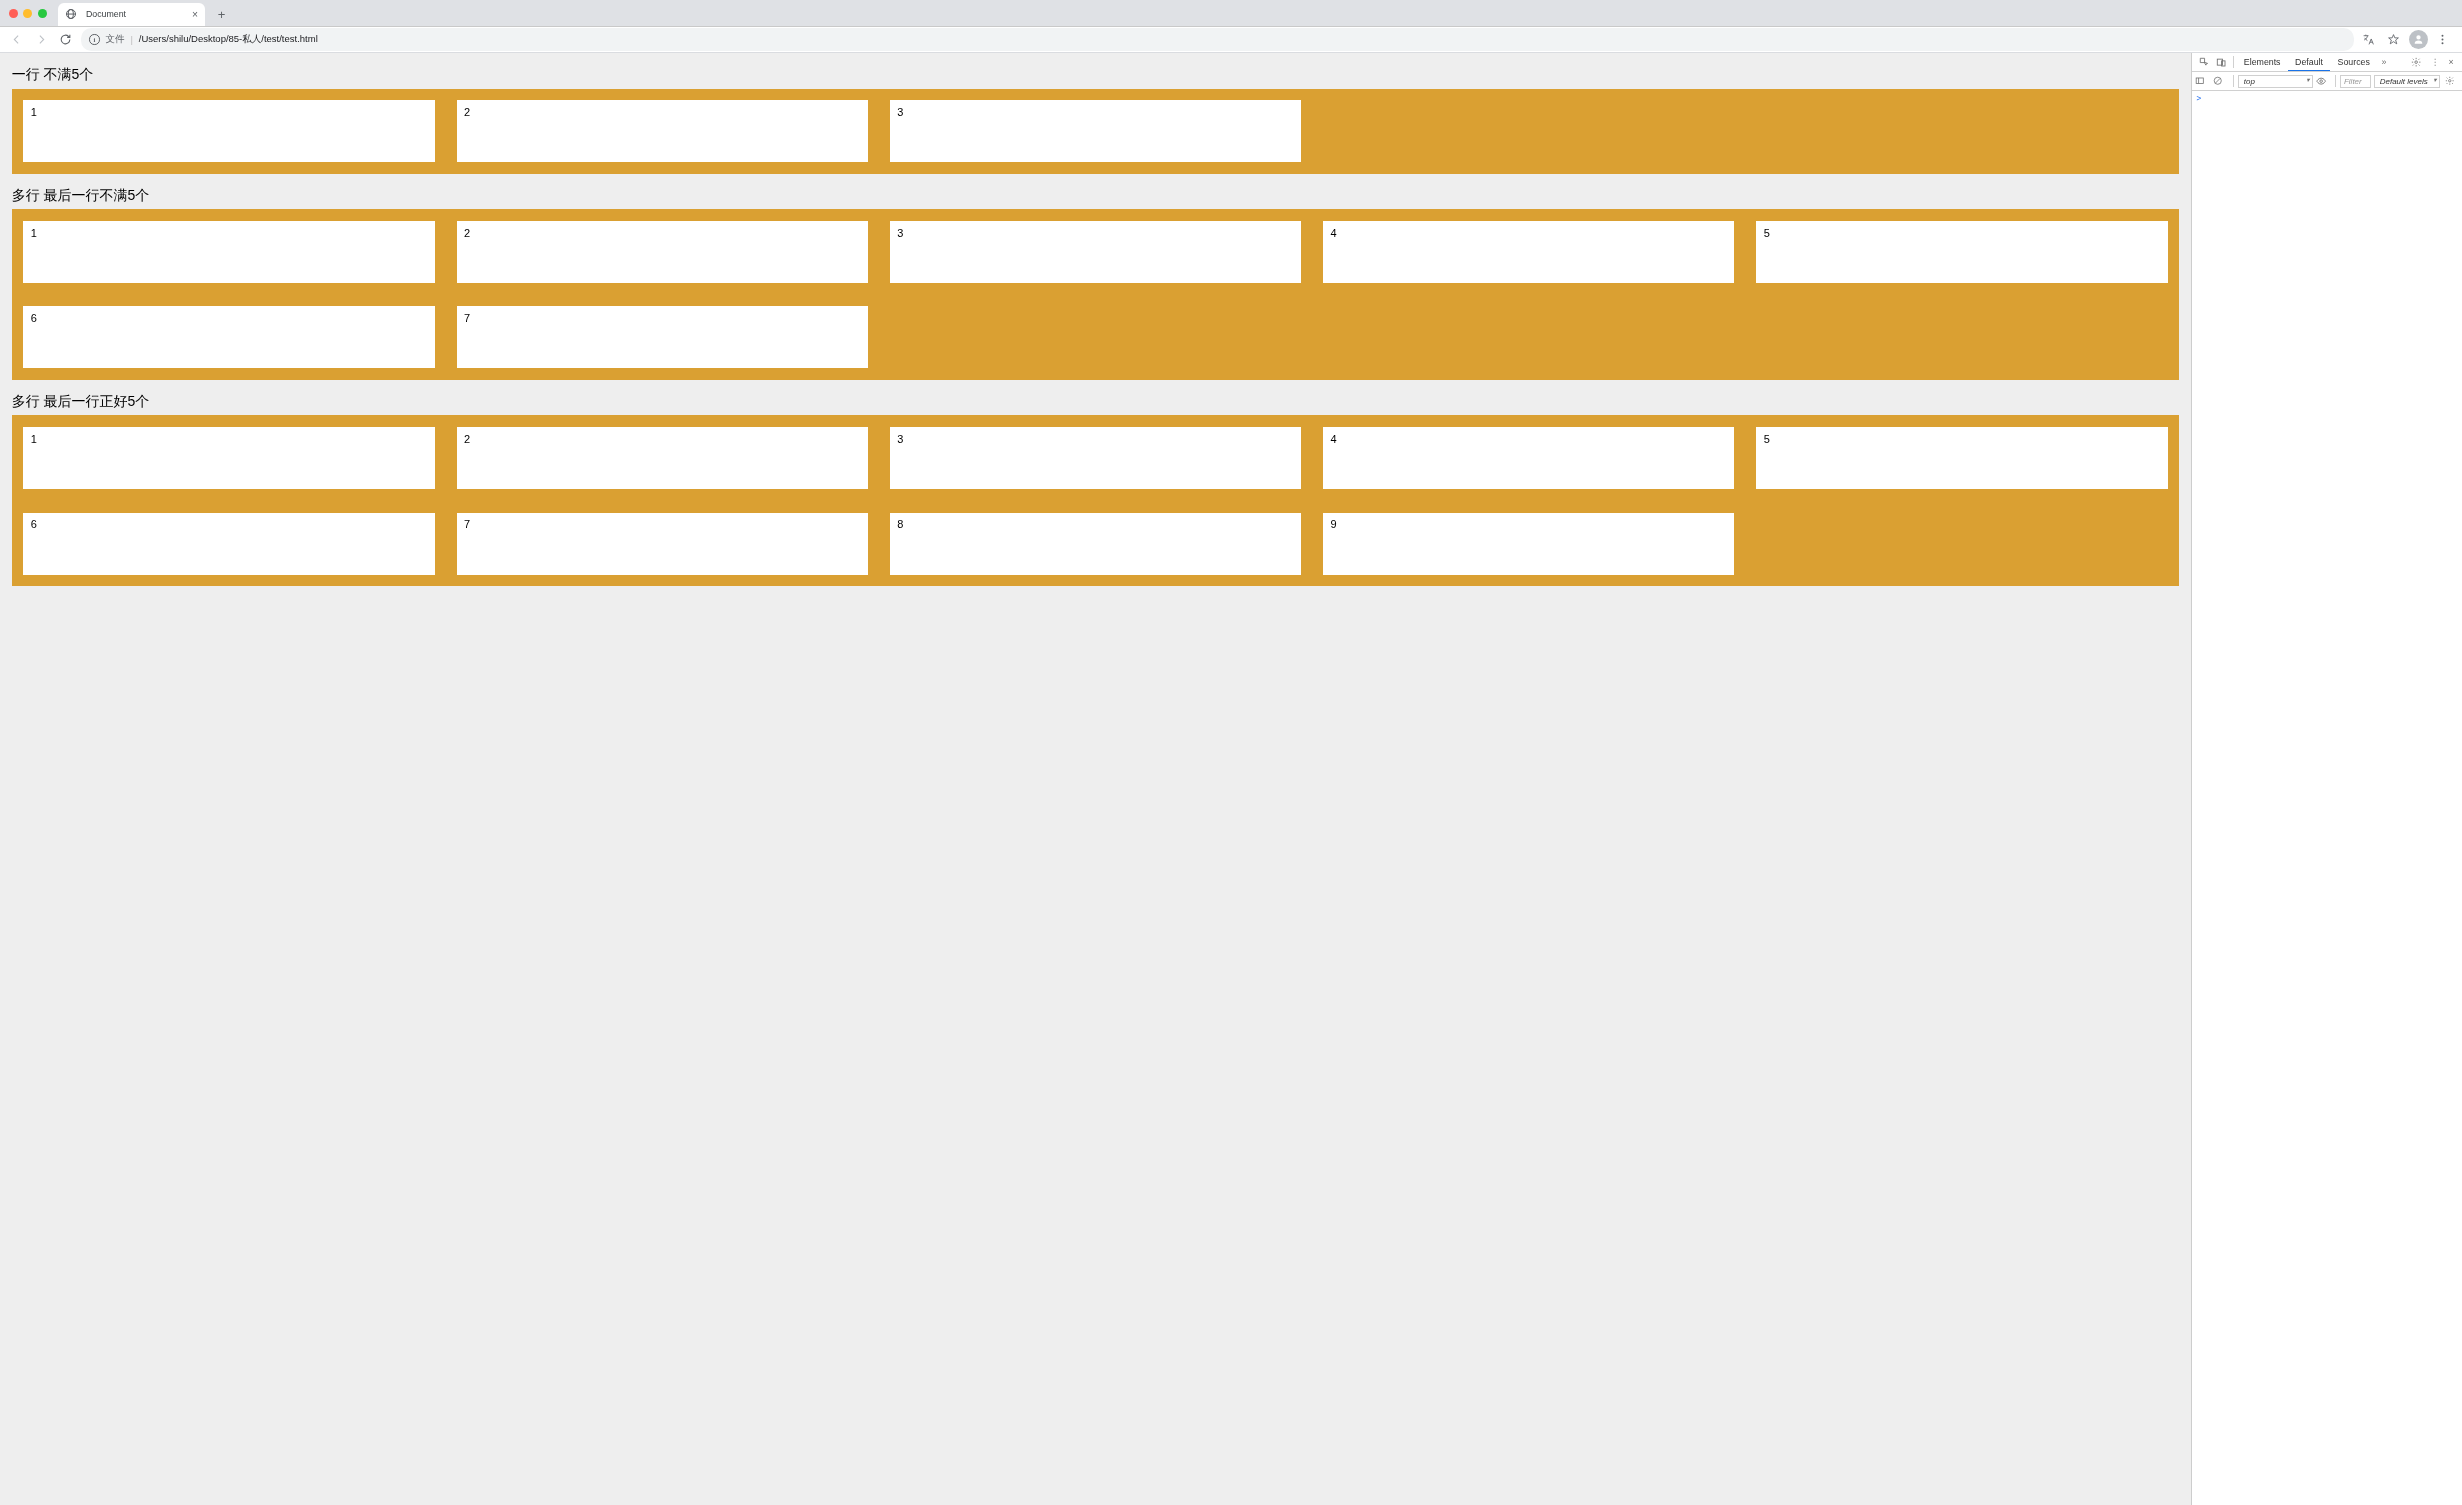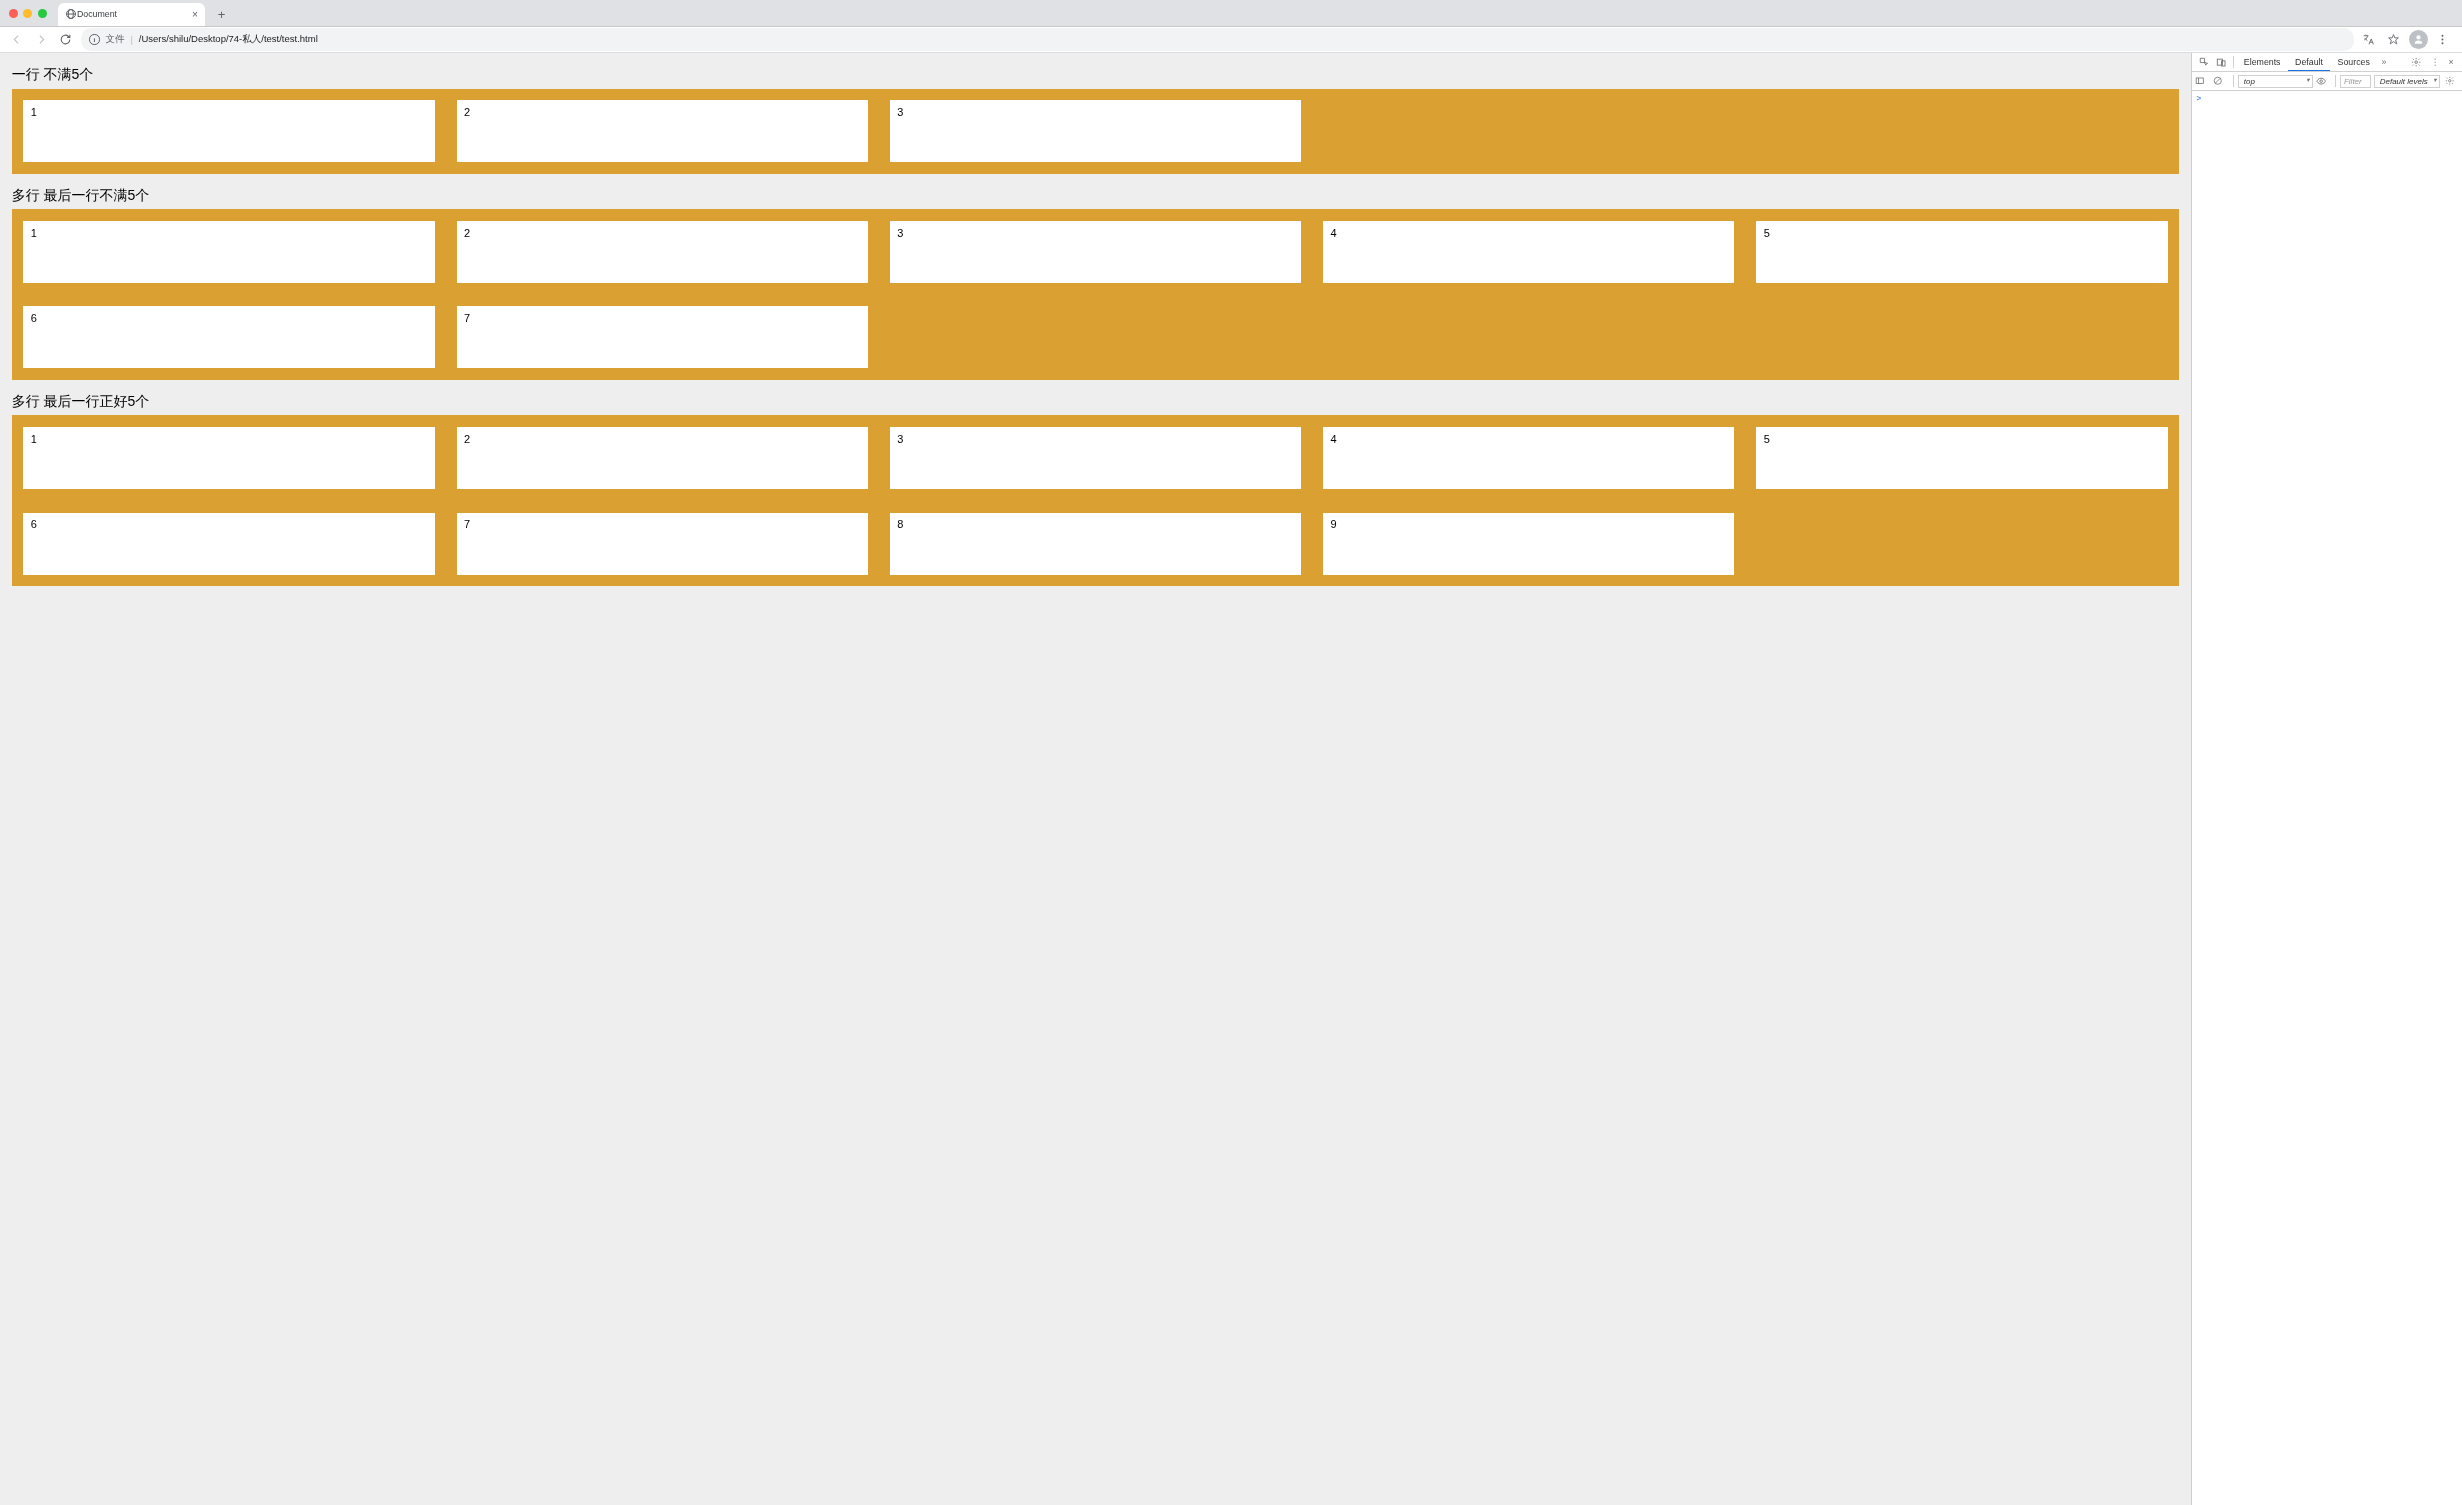--- a/index.html
+++ b/index.html
@@ -34,21 +34,21 @@
       background: #fff;
       height: 23.5px;
       width: 147px;
       border-radius: 5.9px 5.9px 0 0;
       margin-left: 51px;
       display: flex;
       align-items: center;
       padding: 0 7.3px;
       font-size: 8.8px;
       color: #3c4043;
-      gap: 1px;
+      gap: 10px;
       position: relative;
     }
     .tab .globe-icon {
       width: 10.3px; height: 10.3px; border-radius: 50%;
       border: 0.9px solid #5f6368;
       position: relative;
       flex-shrink: 0;
     }
     .tab .globe-icon::before {
       content: "";
@@ -289,21 +289,21 @@
   </div>
   <div class="nav-btn">
     <svg viewBox="0 0 24 24">
         <path fill="none" stroke="currentColor" stroke-width="2" d="M20 12a8 8 0 1 1-2.34-5.66L20 8M20 3v5h-5"></path>
       </svg>
   </div>
   <div class="url-field">
     <span class="info-i">i</span>
     <span class="file-label">文件</span>
     <span class="sep">|</span>
-    <span class="path">/Users/shilu/Desktop/74-私人/test/test.html</span>
+    <span class="path">/Users/shilu/Desktop/85-私人/test/test.html</span>
   </div>
   <div class="right-icons">
     <div class="icon-btn">
       <svg viewBox="0 0 24 24" width="13" height="13">
           <path fill="none" stroke="currentColor" stroke-width="1.6" d="M3 5h9M7 3v2M10 5c0 3-2 6-6 8M5 9c1 2 3 4 5 5M13 21l4-10 4 10M14.5 17h5"></path>
         </svg>
     </div>
     <div class="icon-btn">
       <svg viewBox="0 0 24 24" width="13" height="13">
           <path fill="none" stroke="currentColor" stroke-width="1.6" d="M12 3l2.5 6H21l-5 4 2 7-6-4-6 4 2-7-5-4h6.5z"></path>

